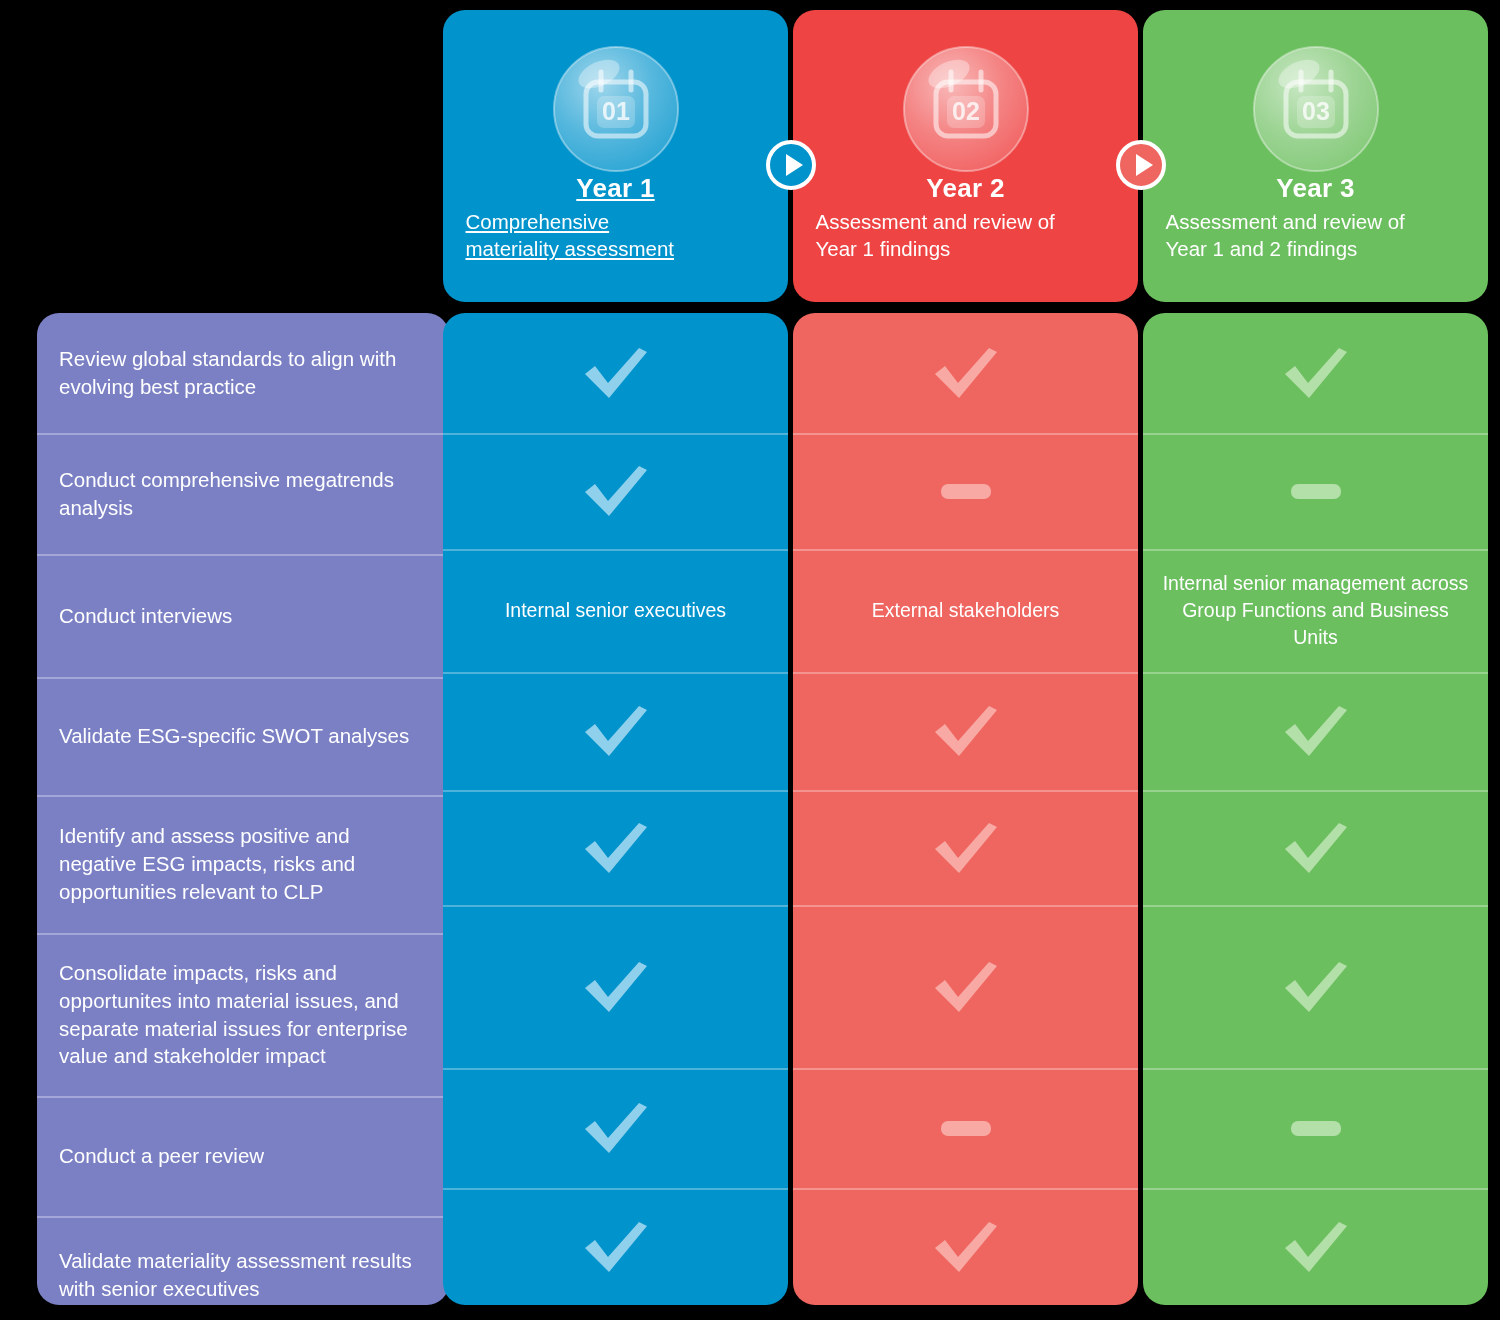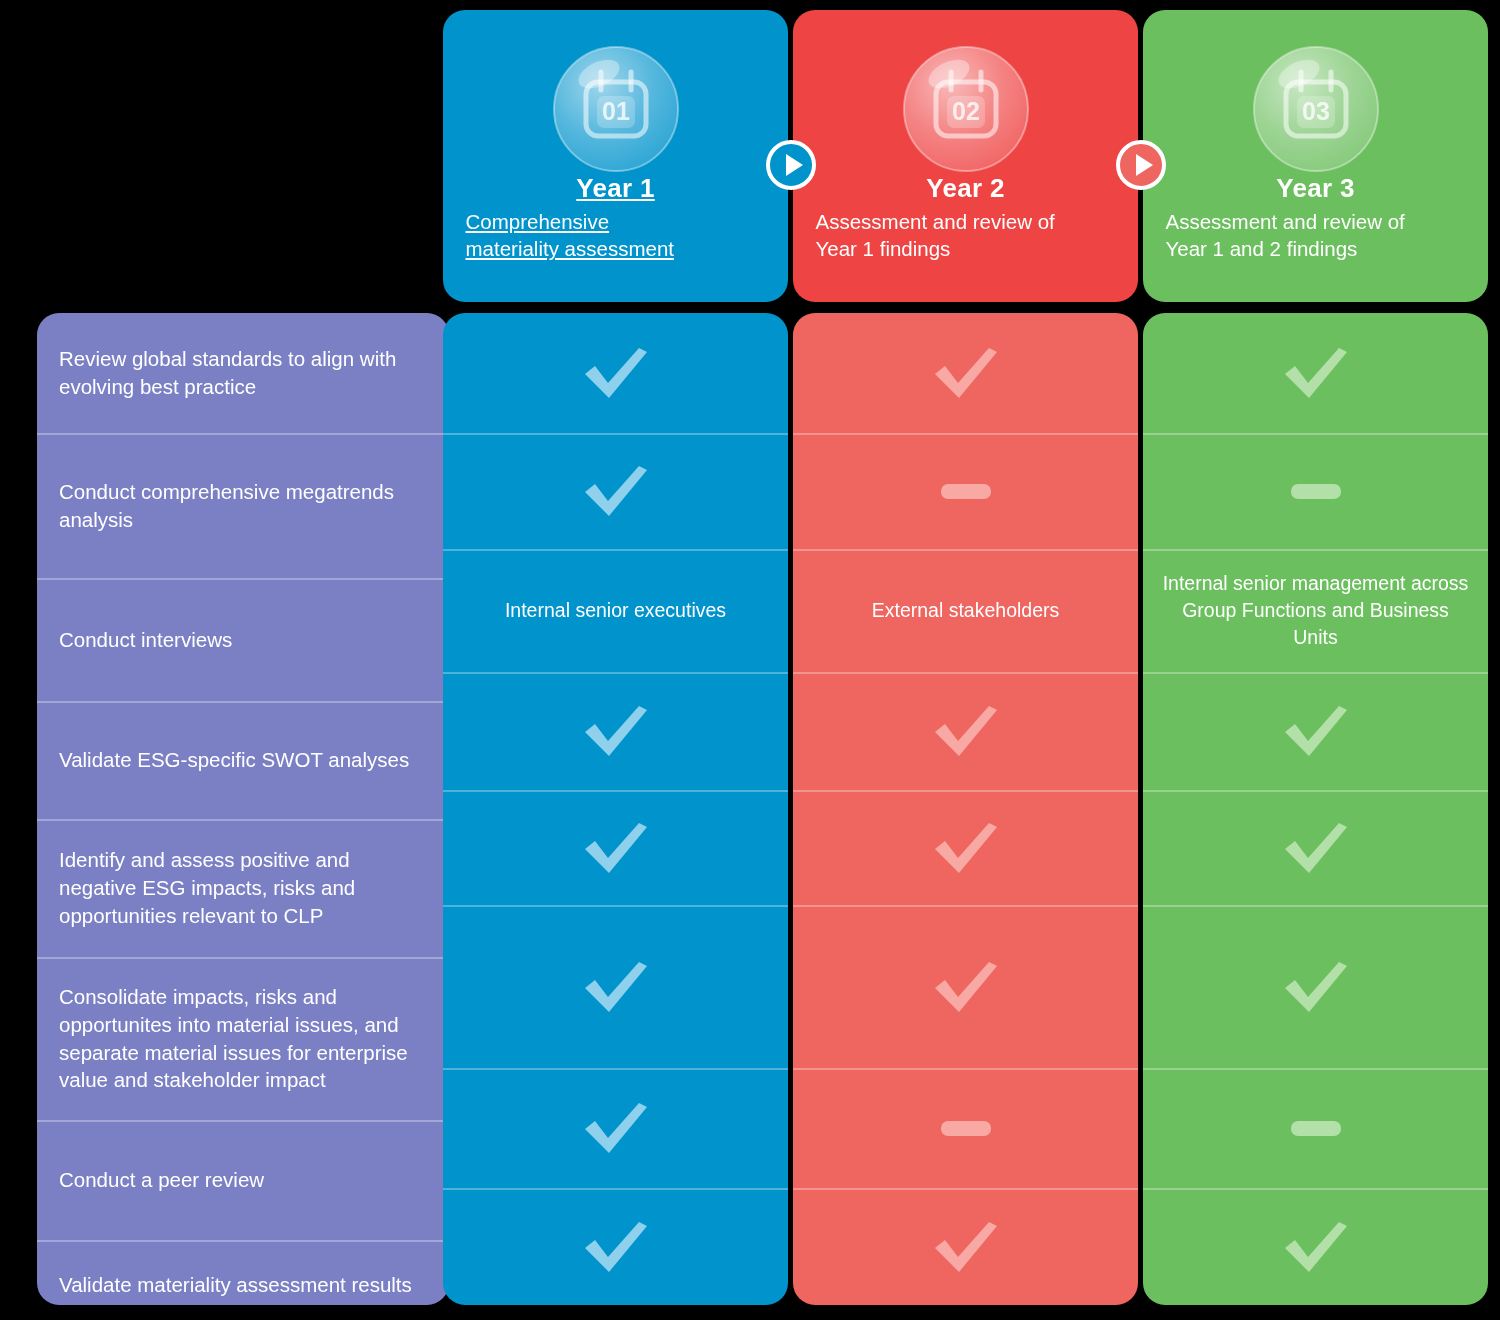--- a/index.html
+++ b/index.html
@@ -214,21 +214,21 @@
     <span class="tri"></span>
   </div>
   <div class="arrow-badge ab-2">
     <span class="tri"></span>
   </div>
 
   <div class="body-col col-labels">
     <div class="cell" style="height:120px">
       <span>Review global standards to align with evolving best practice</span>
       </div>
-    <div class="cell" style="height:145px">
+    <div class="cell" style="height:121px">
       <span>Conduct comprehensive megatrends analysis</span>
       </div>
     <div class="cell" style="height:123px">
       <span>Conduct interviews</span>
       </div>
     <div class="cell" style="height:118px">
       <span>Validate ESG-specific SWOT analyses</span>
       </div>
     <div class="cell" style="height:138px">
       <span>Identify and assess positive and negative ESG impacts, risks and opportunities relevant to CLP</span>

